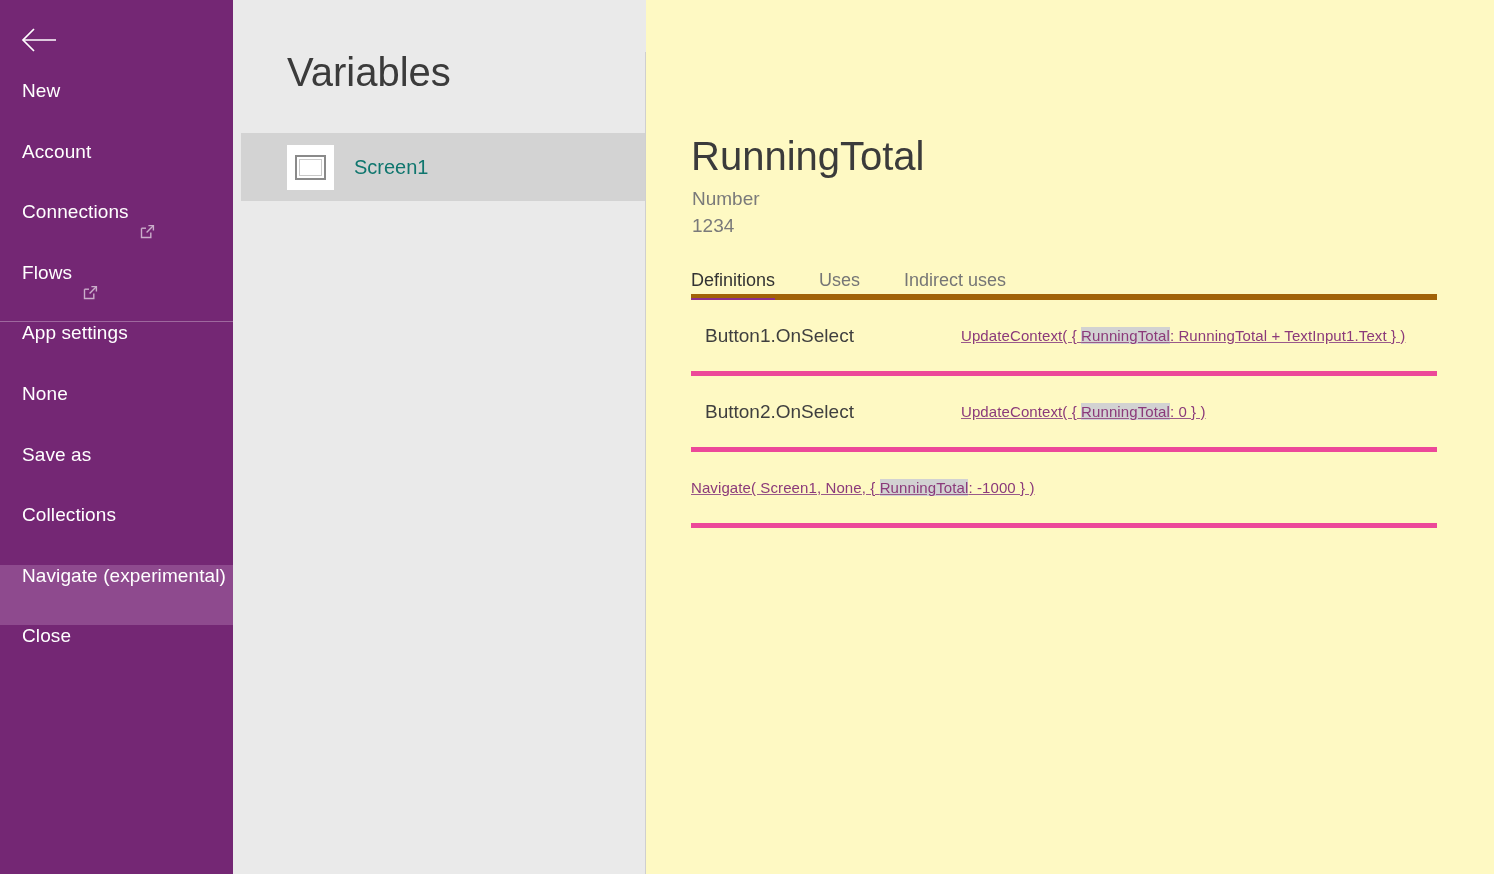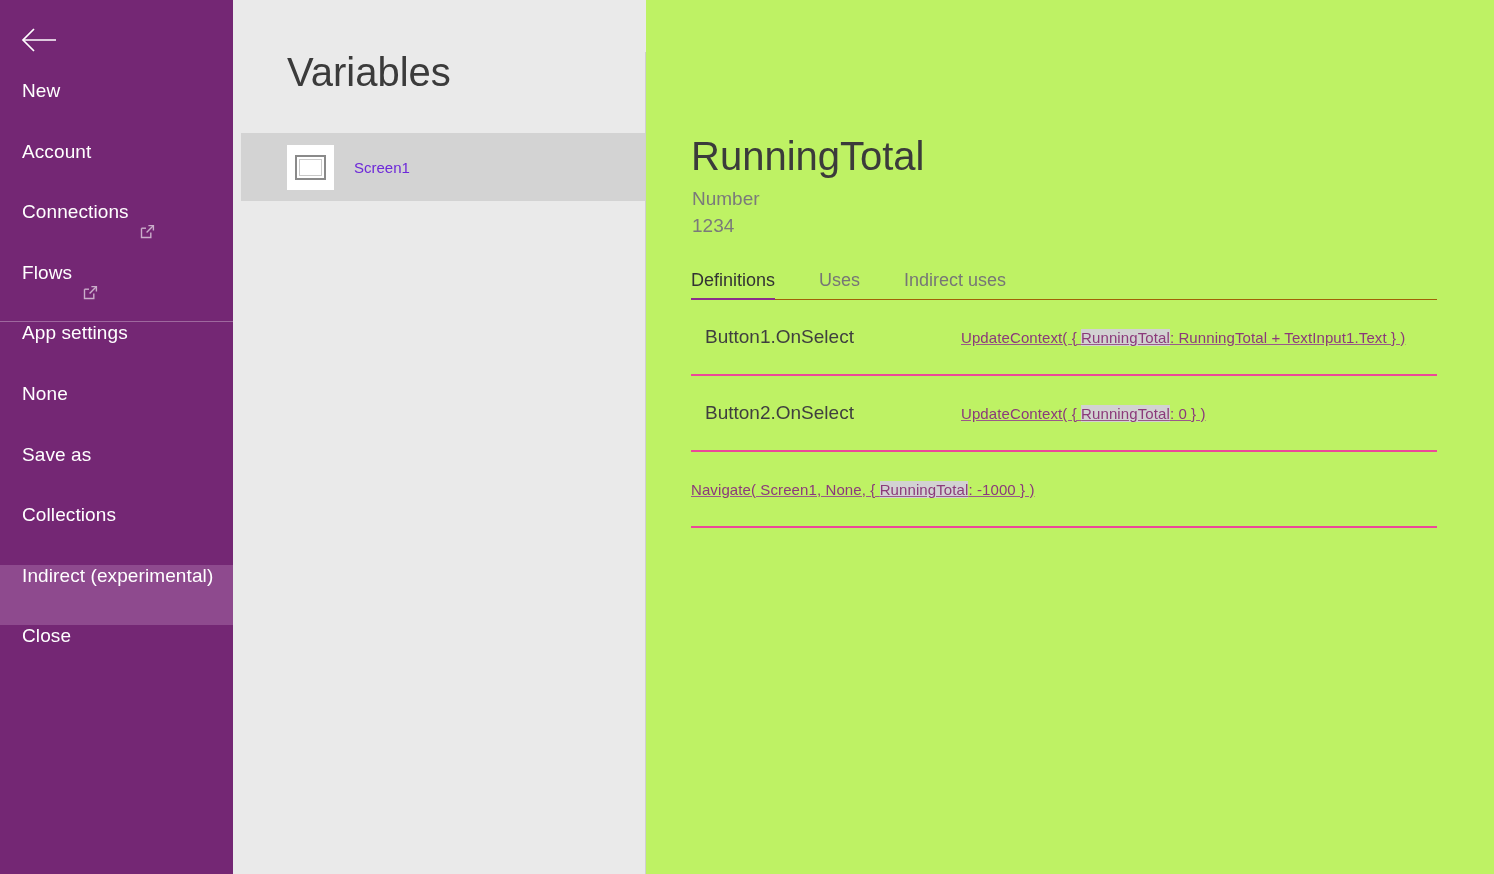--- a/index.html
+++ b/index.html
@@ -130,40 +130,40 @@
   }
   .screen-thumb .inner {
     width: 31px;
     height: 25px;
     border: 2px solid #8a8a8a;
     background: #ffffff;
     box-shadow: inset 0 0 0 2px #ffffff, inset 0 0 0 3px #c9c9c9;
   }
   .screen-label {
     margin-left: 20px;
-    font-size: 15px;
-    font-weight: 400;
-    color: #6d28d9;
+    font-size: 20px;
+    font-weight: 400;
+    color: #0f766e;
   }
 
   .vdivider {
     position: absolute;
     left: 404px;
     top: 52px;
     width: 1px;
     height: 822px;
     background: #cfcfcf;
   }
 
   
   #detail {
     position: relative;
     flex: 1 1 auto;
     height: 874px;
-    background: #bef264;
+    background: #fef9c3;
   }
 
   .var-name {
     position: absolute;
     left: 45px;
     top: 136px;
     font-size: 40px;
     font-weight: 300;
     color: #3b3b3b;
     line-height: 1.0;
@@ -186,21 +186,21 @@
   }
 
   .tabs {
     position: absolute;
     left: 45px;
     top: 270px;
     width: 746px;
     height: 30px;
     display: flex;
     align-items: flex-start;
-    border-bottom: 1px solid #a16207;
+    border-bottom: 6px solid #a16207;
   }
   .tab {
     position: relative;
     font-size: 18px;
     color: #767676;
     padding: 0 0 8px 0;
     margin-right: 44px;
     cursor: pointer;
     white-space: nowrap;
   }
@@ -220,21 +220,21 @@
     left: 45px;
     top: 300px;
     width: 746px;
     list-style: none;
   }
   .row {
     position: relative;
     height: 76px;
     display: flex;
     align-items: center;
-    border-bottom: 2px solid #ec4899;
+    border-bottom: 5px solid #ec4899;
   }
   .row-prop {
     width: 270px;
     flex: 0 0 270px;
     font-size: 19px;
     color: #3f3f3f;
     font-weight: 400;
     padding-left: 14px;
     white-space: nowrap;
   }
@@ -302,21 +302,21 @@
         <li class="nav-item">
           <span>None</span>
         </li>
         <li class="nav-item">
           <span>Save as</span>
         </li>
         <li class="nav-item">
           <span>Collections</span>
         </li>
         <li class="nav-item selected">
-          <span>Indirect (experimental)</span>
+          <span>Navigate (experimental)</span>
         </li>
         <li class="nav-item">
           <span>Close</span>
         </li>
       </ul>
   </nav>
 
   <section id="midpanel">
     <h1 class="mid-title">Variables</h1>
     <ul class="screen-list" id="screen-list">

